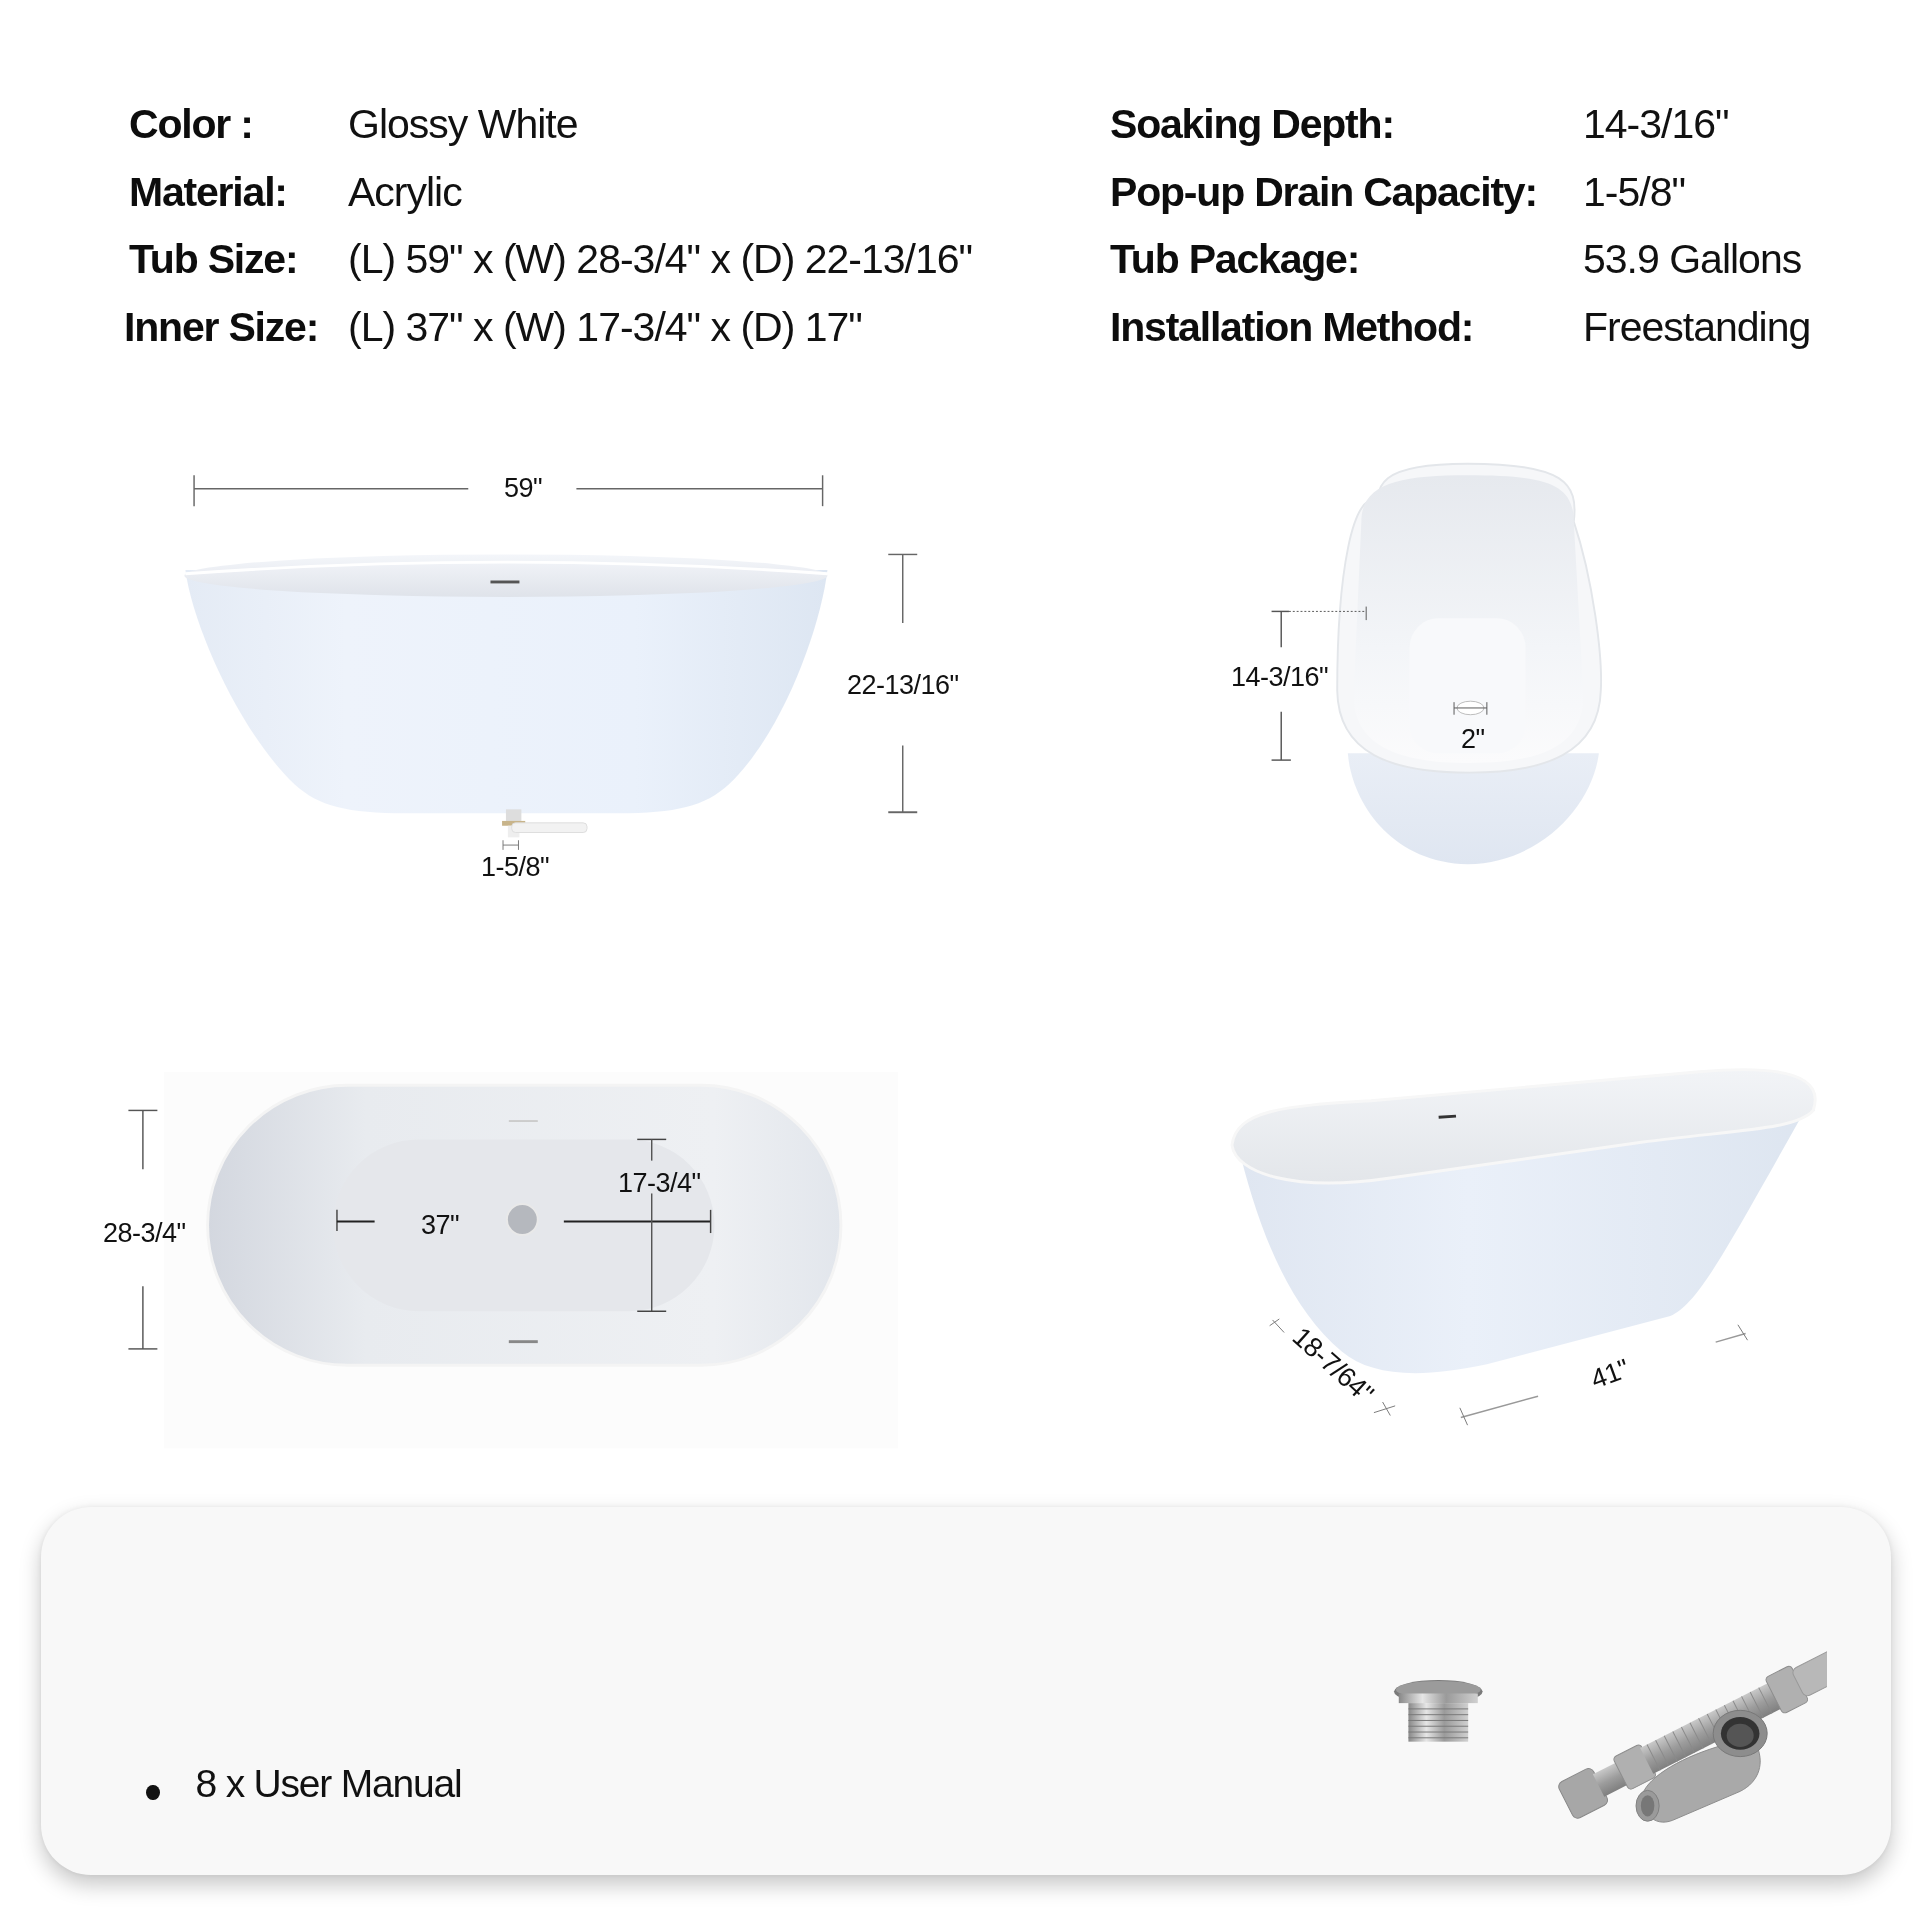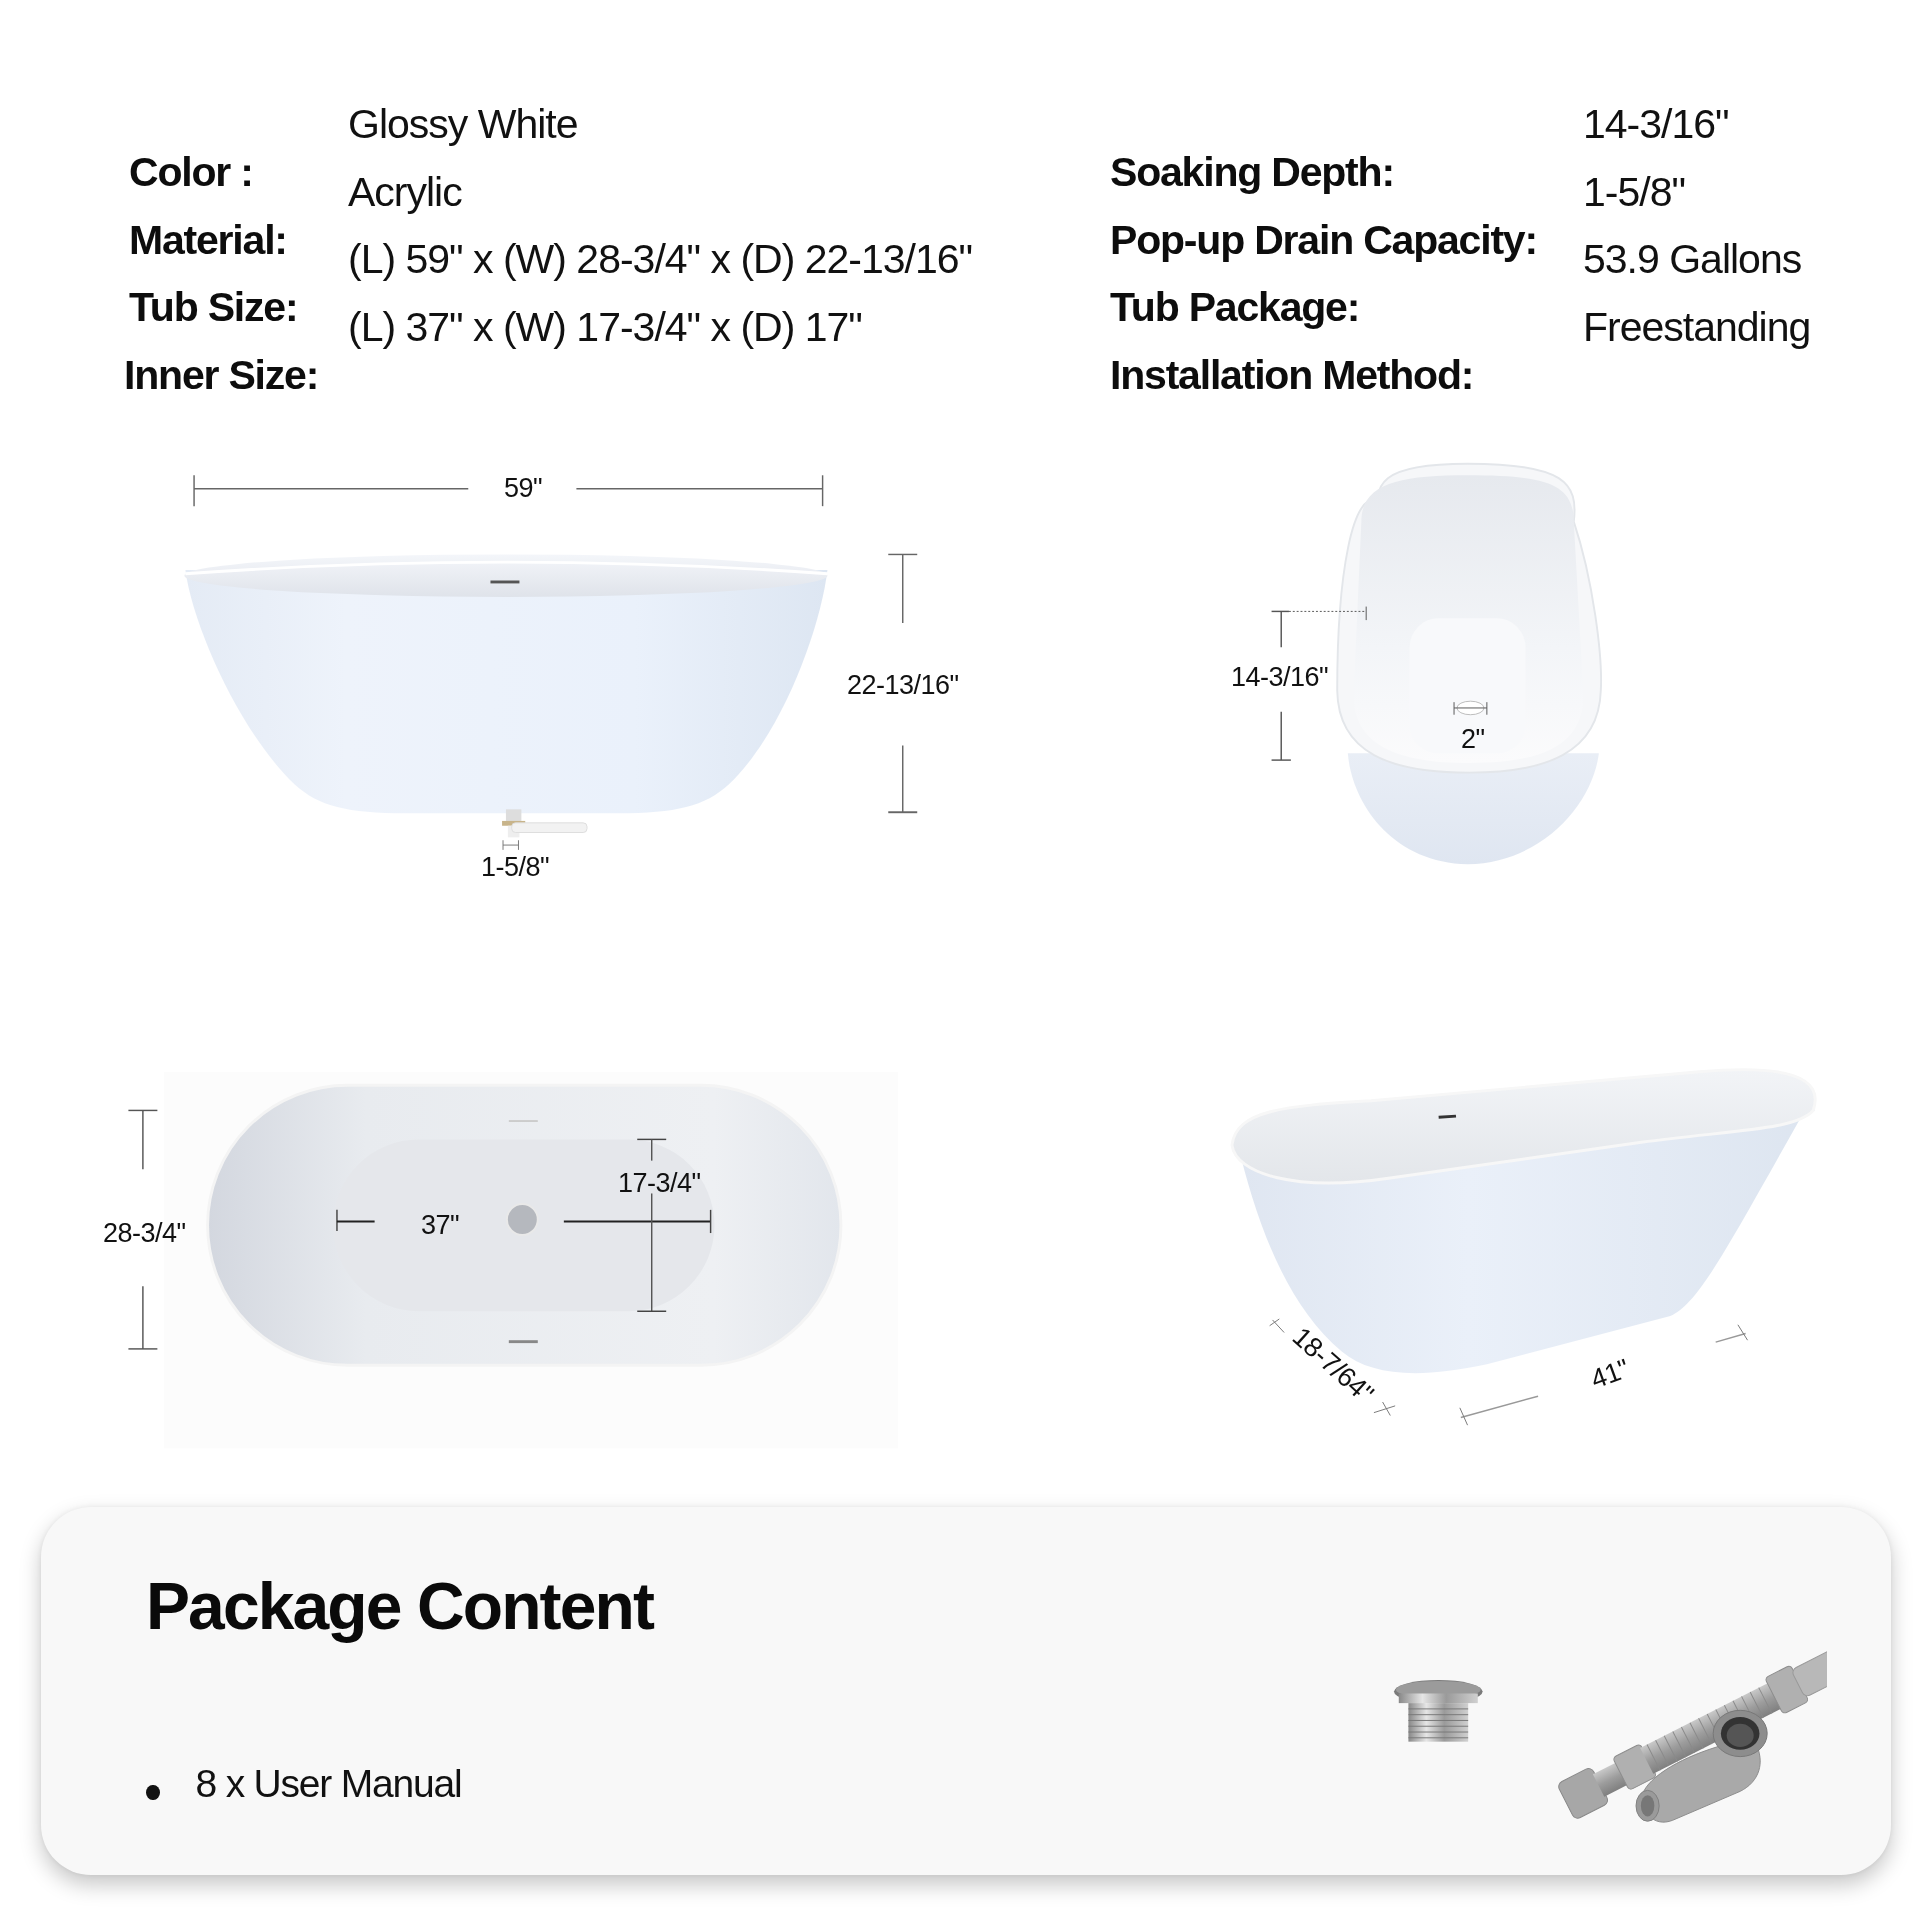--- a/index.html
+++ b/index.html
@@ -1,21 +1,21 @@
 <!DOCTYPE html>
 <html><head>
 <meta charset="utf-8">
 <style>
   html, body { margin:0; padding:0; }
   body { width:1931px; height:1931px; background:#ffffff; position:relative; overflow:hidden;
          font-family:"Liberation Sans", "DejaVu Sans", sans-serif; color:#111; }
   .abs { position:absolute; }
 
   
-  .spec-label { position:absolute; font-weight:bold; font-size:41px; line-height:1; letter-spacing:-1.2px; white-space:nowrap; color:#0d0d0d;margin-top:48px; }
+  .spec-label { position:absolute; font-weight:bold; font-size:41px; line-height:1; letter-spacing:-1.2px; white-space:nowrap; color:#0d0d0d; }
   .spec-value { position:absolute; font-size:41px; line-height:1; letter-spacing:-1px; white-space:nowrap; color:#111; }
 
   
   .dim { position:absolute; font-size:27px; line-height:1; white-space:nowrap; color:#111; letter-spacing:-0.5px; }
 
   
   .card { position:absolute; left:41px; top:1507px; width:1850px; height:368px; background:#f8f8f8;
           border-radius:50px; box-shadow:0 9.7px 21px rgba(0,0,0,0.22), 0 0 5.8px rgba(0,0,0,0.06); }
   .pkg-title { position:absolute; left:105px; top:66px; font-size:66px; font-weight:bold; letter-spacing:-1.9px; line-height:1; color:#0a0a0a; white-space:nowrap; }
   .pkg-item { position:absolute; left:105px; font-size:39px; line-height:1; letter-spacing:-1.2px; white-space:nowrap; color:#111; }
@@ -199,21 +199,20 @@
     <line x1="1513" y1="1468" x2="1593" y2="1446" stroke="#999" stroke-width="1.5"></line>
     <line x1="1512" y1="1458" x2="1520" y2="1476" stroke="#777" stroke-width="1"></line>
     <line x1="1777" y1="1390" x2="1808" y2="1381" stroke="#999" stroke-width="1.5"></line>
     <line x1="1800" y1="1372" x2="1810" y2="1388" stroke="#777" stroke-width="1"></line>
   </svg>
   <div class="dim" style="left:1284px; top:1352px; transform:rotate(42deg); transform-origin:center;">18-7/64"</div>
   <div class="dim" style="left:1591px; top:1361px; transform:rotate(-20deg); transform-origin:center;">41"</div>
 </div>
 
 <div class="card">
-  <div class="pkg-title">Package Content</div>
   <div class="pkg-item" style="top:257px;">
     <span class="bullet"></span><span>8 x User Manual</span>
   </div>
 
 
   <svg class="abs" style="left:1352px; top:169px;" width="106" height="87" viewBox="0 0 110 90">
     <defs>
       <linearGradient id="chrome" x1="0" y1="0" x2="1" y2="0">
         <stop offset="0" stop-color="#888"></stop>
           <stop offset="0.3" stop-color="#e6e6e6"></stop>

